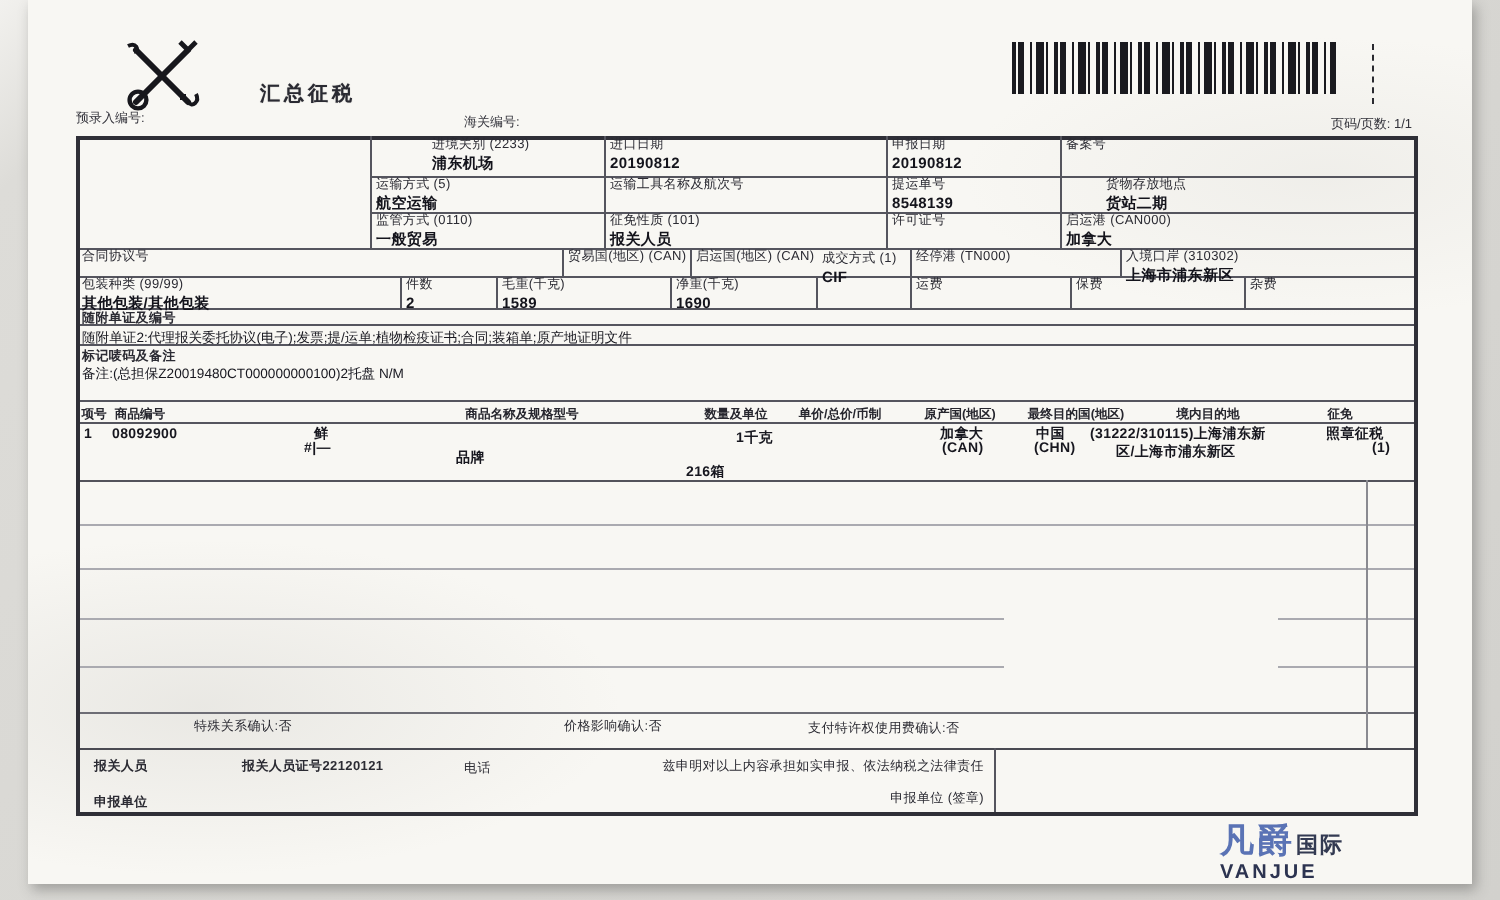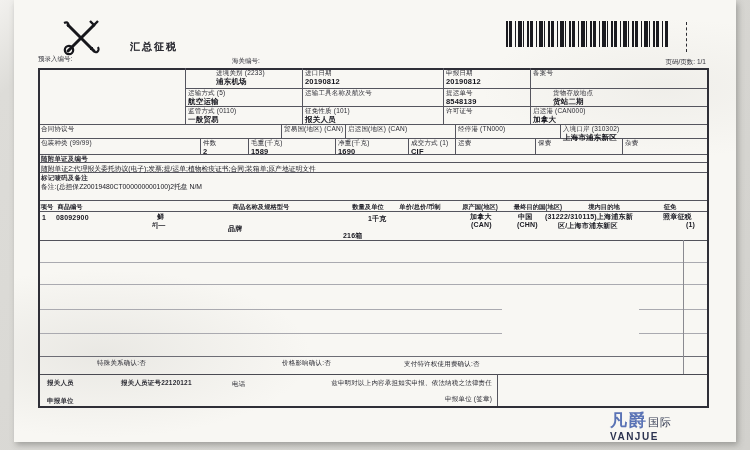--- a/index.html
+++ b/index.html
@@ -34,21 +34,21 @@
     background:repeating-linear-gradient(90deg,
       #1a1a1f 0 2px,#f8f7f3 2px 3px,#1a1a1f 3px 6px,#f8f7f3 6px 9px,
       #1a1a1f 9px 10px,#f8f7f3 10px 12px,#1a1a1f 12px 16px,#f8f7f3 16px 17px,
       #1a1a1f 17px 18px,#f8f7f3 18px 21px);
   }
   .bdash{border-left:1.5px dashed #2a2a30;}
   .redact{position:absolute;background:#f8f7f3;}
   .goods-h{font-size:6.3px;font-weight:bold;color:#26262e;transform:translateX(-50%);}
   .gval{font-size:7px;color:#17171f;font-weight:bold;letter-spacing:.2px;}
   .wm-cn1{font-size:17px;color:#5a73b5;font-family:"Liberation Serif","DejaVu Serif",serif;font-weight:bold;letter-spacing:2px;}
-  .wm-cn2{font-size:11px;color:#333a52;font-weight:normal;letter-spacing:1px;text-align:center;}
+  .wm-cn2{font-size:11px;color:#333a52;font-weight:bold;letter-spacing:1px;text-align:center;}
   .wm-en{font-size:10px;color:#2c3350;font-weight:bold;letter-spacing:1.5px;margin-top:-1px;}
   .emblem svg{display:block;}
 </style>
 </head>
 <body>
 
 <div class="paper">
 
   <div class="abs emblem" style="left:46px;top:17px;">
     <svg width="42" height="42" viewBox="0 0 42 42">
@@ -166,34 +166,35 @@
       </div>
       <div class="cell" style="left: 441px; top: 124px; width: 105px;">
         <span class="lbl">经停港 (TN000)</span>
       </div>
       <div class="cell" style="left: 546px; top: 124px; width: 147px;">
         <span class="lbl">入境口岸 (310302)</span>
         <span class="val">上海市浦东新区</span>
       </div>
       <div class="cell" style="left: 24px; top: 138px; width: 162px;">
         <span class="lbl">包装种类 (99/99)</span>
+        <span class="val">其他包装/其他包装</span>
       </div>
       <div class="cell" style="left: 186px; top: 138px; width: 48px;">
         <span class="lbl">件数</span>
         <span class="val">2</span>
       </div>
       <div class="cell" style="left: 234px; top: 138px; width: 87px;">
         <span class="lbl">毛重(千克)</span>
         <span class="val">1589</span>
       </div>
       <div class="cell" style="left: 321px; top: 138px; width: 73px;">
         <span class="lbl">净重(千克)</span>
         <span class="val">1690</span>
       </div>
-      <div class="cell" style="left: 394px; top: 138px; width: 47px;">
+      <div class="cell" style="left: 394px; top: 125px; width: 47px;">
         <span class="lbl">成交方式 (1)</span>
         <span class="val">CIF</span>
       </div>
       <div class="cell" style="left: 441px; top: 138px; width: 80px;">
         <span class="lbl">运费</span>
       </div>
       <div class="cell" style="left: 521px; top: 138px; width: 87px;">
         <span class="lbl">保费</span>
       </div>
       <div class="cell" style="left: 608px; top: 138px; width: 85px;">

